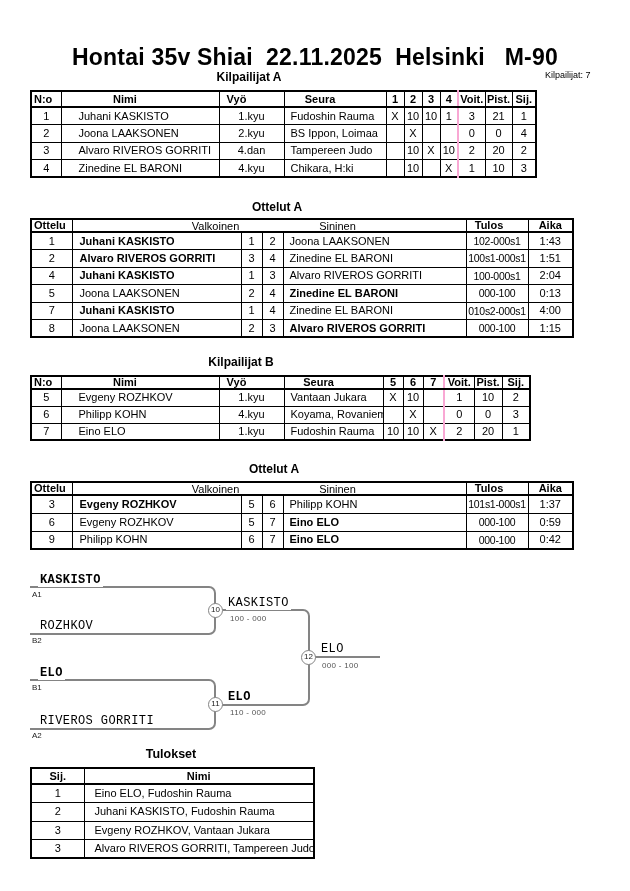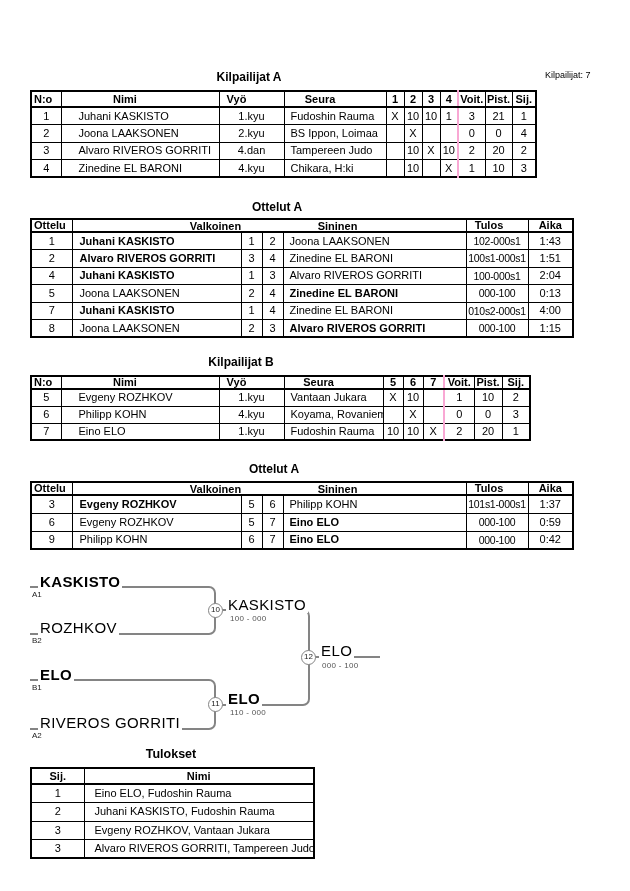--- a/index.html
+++ b/index.html
@@ -30,21 +30,21 @@
   .p10 { padding-left:10px; }
   .p7  { padding-left:7px; }
   .p6  { padding-left:6px; }
   .tl  { border-left:2px solid #f9a8d4; }
   .b   { font-weight:bold; }
   .tt  { font-size:10.5px; letter-spacing:-0.3px; }
   .hl  { text-align:left; padding-left:2px;margin-left:44px; }
   .hs  { padding-right:30px; }   
   .hs2 { padding-right:16px; }
   .orel { position:relative; }
-  .vk, .sn { position:absolute; top:50%; transform:translate(-50%,-50%); font-weight:bold; }
+  .vk, .sn { position:absolute; top:50%; transform:translate(-50%,-50%); font-weight:normal; }
   .vk { left:143px; } .sn { left:265px;text-align:right; }
 
   #t-ka  { left:30px; top:90px;  width:505px; }
   #t-ka thead tr { height:16px; }  #t-ka tbody tr { height:17.5px; }
   #t-oa1 { left:30px; top:218px; width:542px; }
   #t-oa1 thead tr { height:13px; } #t-oa1 tbody tr { height:17.5px; }
   #t-kb  { left:30px; top:375px; width:499px; }
   #t-kb thead tr { height:13px; }  #t-kb tbody tr { height:17px; }
   #t-oa2 { left:30px; top:481px; width:542px; }
   #t-oa2 thead tr { height:13px; } #t-oa2 tbody tr { height:18px; }
@@ -55,29 +55,30 @@
   .br-join { position:absolute; border:2px solid #848484; border-left:none;
              border-radius:0 7px 7px 0; }
   #br-pair1 { left:30px;  top:586px; width:186px; height:49px; }
   #br-pair2 { left:30px;  top:679px; width:186px; height:51px; }
   #br-wjoin { left:216px; top:609px; width:94px;  height:97px; }
   .br-hline { position:absolute; border-top:2px solid #848484; }
   #br-final { left:310px; top:656px; width:70px; }
   .br-circle { position:absolute; width:15px; height:15px; border:1.5px solid #848484;
                border-radius:50%; background:#fff; font-size:8px; line-height:12px;
                text-align:center; color:#222; z-index:2; }
-  .br-name  { position:absolute; font-size:15px; letter-spacing:0.4px; white-space:nowrap; background:#fff; padding:0 2px; }
+  .br-name  { position:absolute; font-size:12px; letter-spacing:0.4px; white-space:nowrap; background:#fff; padding:0 2px;font-family:Liberation Mono, monospace; }
   .br-seed  { position:absolute; font-size:8px; color:#222; }
   .br-score { position:absolute; font-size:8px; color:#555; letter-spacing:0.3px; }
 </style>
 </head>
 <body>
 
 <div id="page">
 
+  <div id="main-title">Hontai 35v Shiai  22.11.2025  Helsinki   M-90</div>
   <div id="ti-ka" class="sec">Kilpailijat A</div>
   <div id="comp-count">Kilpailijat: 7</div>
 
   <table id="t-ka">
     <colgroup>
         <col style="width:30px">
         <col style="width:158px">
         <col style="width:65px">
         <col style="width:102px">
         <col style="width:18px">

